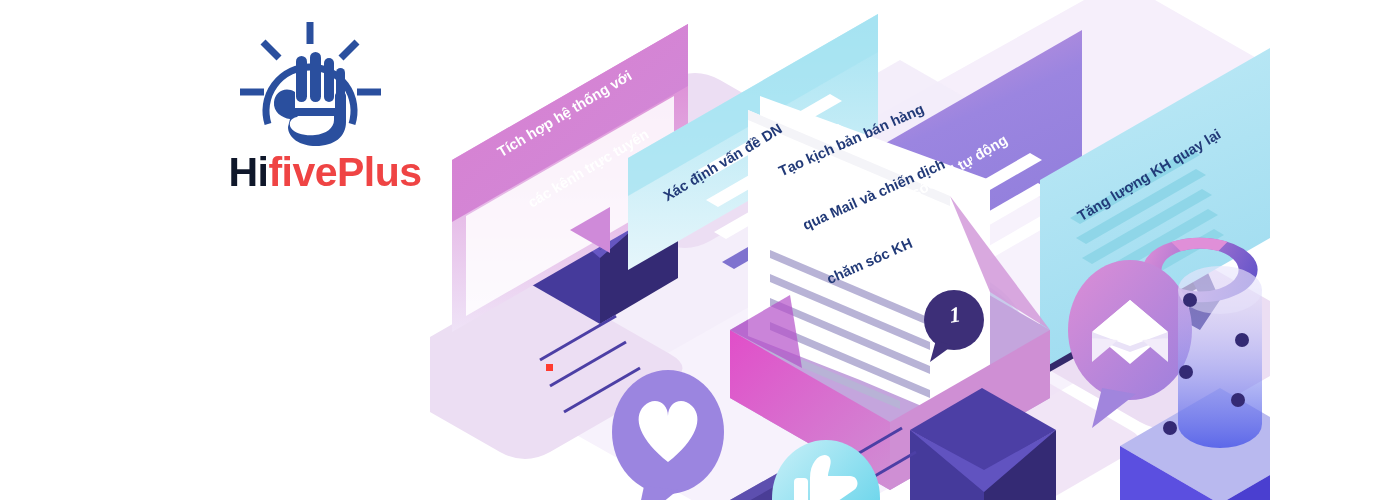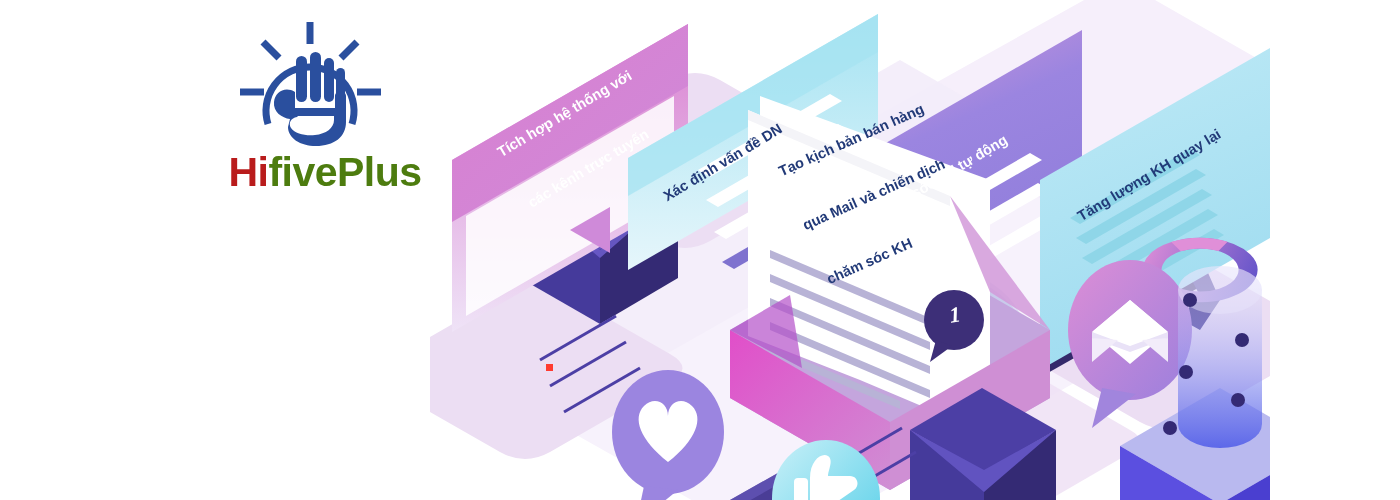--- a/index.html
+++ b/index.html
@@ -36,22 +36,22 @@
     left: 0;
     top: 132px;
     width: 250px;
     text-align: center;
     font-size: 41px;
     font-weight: bold;
     letter-spacing: -0.5px;
     line-height: 1;
     white-space: nowrap;
   }
-  .wm-hi { color: #b91c1c; }
-  .wm-rest { color: #4d7c0f; }
+  .wm-hi { color: #0f172a; }
+  .wm-rest { color: #ef4444; }
 
   
   .stage {
     position: absolute;
     left: 430px;
     top: 0;
     width: 840px;
     height: 500px;
   }
   .stage svg { display: block; }

